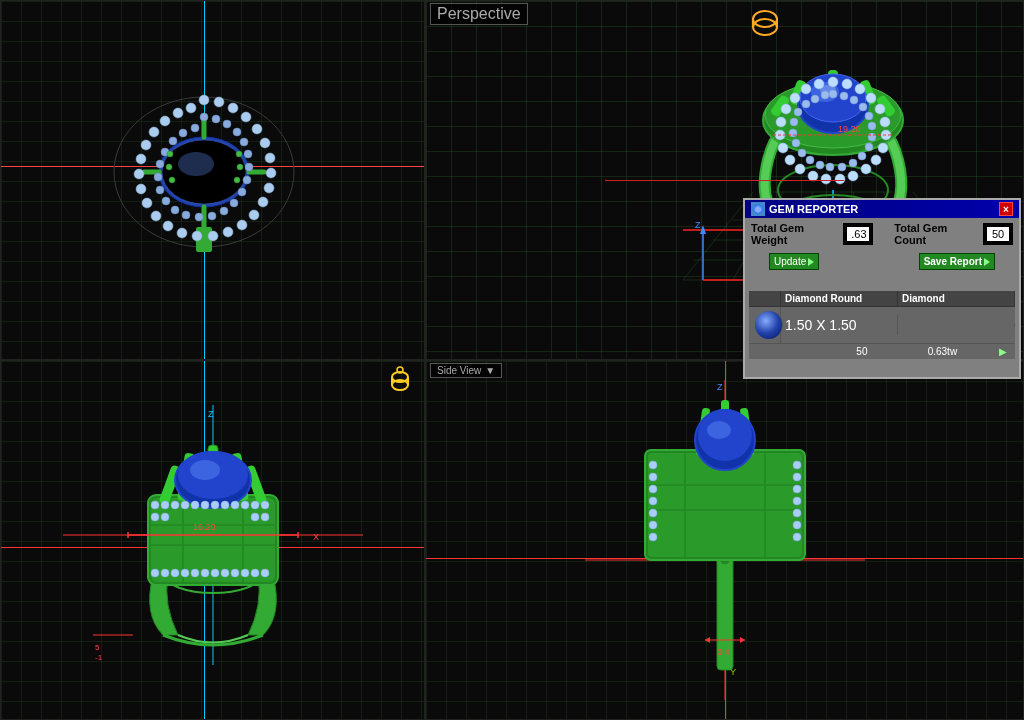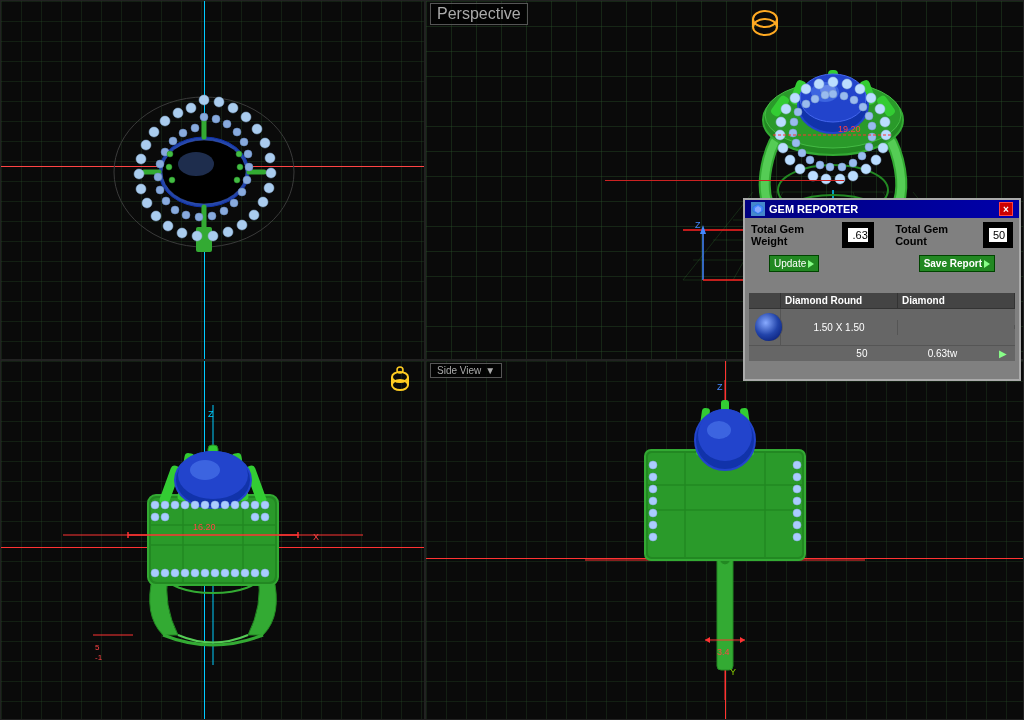--- a/index.html
+++ b/index.html
@@ -127,21 +127,21 @@
 
     .gem-label {
       color: #000;
       font-size: 11px;
       font-weight: bold;
     }
 
     .gem-value-box {
       background: #fff;
       color: #000;
-      border: 6px solid #000000;
+      border: 4px solid #000000;
       padding: 1px 4px;
       min-width: 30px;
       text-align: center;
       font-size: 11px;
     }
 
     .gem-reporter-row2 {
       display: flex;
       align-items: center;
       padding: 3px 24px;
@@ -192,24 +192,23 @@
 
     .gem-table-row {
       display: grid;
       grid-template-columns: 32px 1fr 1fr;
       align-items: center;
       background: #666;
     }
 
     .gem-table-row div {
       padding: 2px 4px;
-      font-size: 10px;
+      font-size: 14px;
       color: #fff;
       border-right: 1px solid #555;
-      text-align: center;
     }
 
     .gem-thumb {
       width: 28px;
       height: 28px;
       background: radial-gradient(circle at 40% 35%, #88aaff, #2244aa, #001166);
       border-radius: 50%;
       margin: 2px;
     }
 

